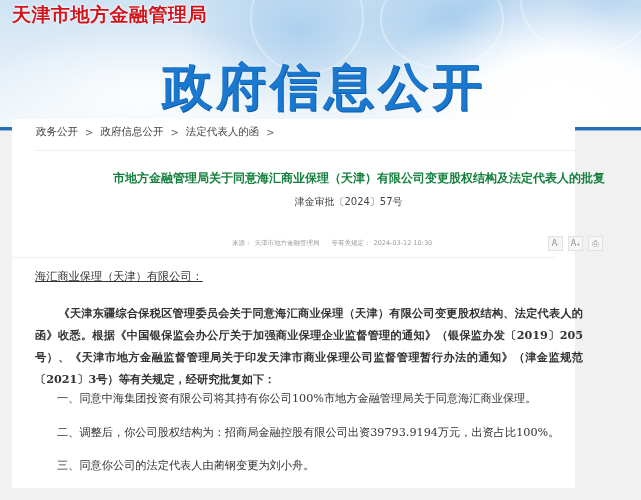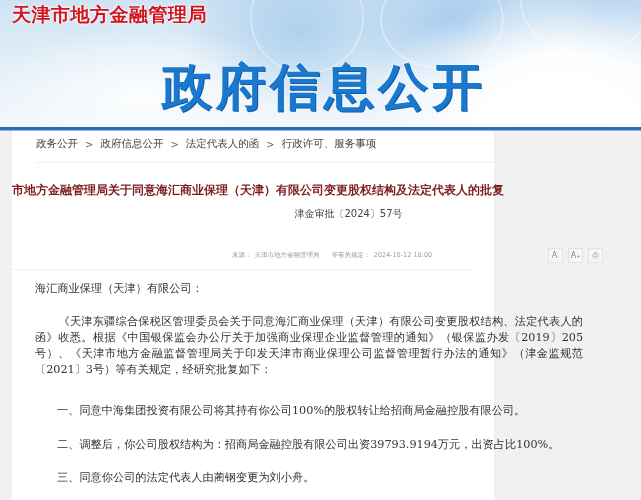--- a/index.html
+++ b/index.html
@@ -26,34 +26,34 @@
   }
   .banner-title {
     position: absolute; left: 162px; top: 54px;
     color: #1a78cf; font-weight: bold; font-size: 50px; letter-spacing: 4px;
     text-shadow: 1px 1px 0 #0f5ca8, 0 0 3px rgba(255,255,255,0.8);
   }
   .rule { position: absolute; left: 0; top: 127px; width: 641px; height: 3px; background: #2a6fb5; }
   .rule2 { position: absolute; left: 0; top: 130px; width: 641px; height: 1px; background: #8fb6de; }
 
   .panel {
-    position: absolute; left: 12px; top: 131px; width: 482px; height: 369px;
+    position: absolute; left: 12px; top: 119px; width: 563px; height: 369px;
     background: #ffffff;
   }
   .crumbs {
     position: absolute; left: 24px; top: 6px; font-size: 10.5px; color: #444;
     display: flex; align-items: center; white-space: nowrap;
   }
   .crumbs .sep { color: #666; margin: 0 7px; font-size: 10px; }
   .crumb-link { cursor: pointer; }
   .crumb-line { position: absolute; left: 24px; right: 0; top: 31px; height: 1px; background: #efefef; }
 
   .doc-title {
-    position: absolute; left: 0; width: 593px; top: 51px; text-align: left;
-    font-size: 12px; font-weight: bold; color: #7f1d1d;
+    position: absolute; left: 0; width: 593px; top: 51px; text-align: right;
+    font-size: 12px; font-weight: bold; color: #15803d;
   }
   .doc-number {
     position: absolute; left: 0; width: 593px; top: 76px; text-align: center;
     font-size: 10px; color: #444; padding-left: 40px;
   }
   .meta {
     position: absolute; left: 220px; top: 120px; font-size: 6.5px; color: #9a9a9a; white-space: nowrap;
   }
   .meta span { margin-right: 3px; }
   .tools { position: absolute; left: 536px; top: 117px; display: flex; gap: 5px; }
@@ -61,24 +61,24 @@
     width: 13px; height: 13px; border: 1px solid #e2e2e2; background: #f6f6f6;
     font-size: 8px; color: #888; display: flex; align-items: center; justify-content: center;
     cursor: pointer; font-family: "DejaVu Sans", sans-serif;
   }
   .meta-line { position: absolute; left: 0; right: 20px; top: 138px; height: 1px; background: #f0f0f0; }
 
   .body {
     position: absolute; left: 23px; top: 150px; width: 550px;
     font-family: "DejaVu Serif", "Liberation Serif", serif; color: #333; font-size: 11.2px;
   }
-  .salutation { position: absolute; left: 0; top: 0; white-space: nowrap; }
+  .salutation { position: absolute; left: 0; top: 0; white-space: nowrap; text-decoration: underline; }
   .para {
-    position: absolute; left: 0; top: 33px; width: 548px; line-height: 16px;
-    text-indent: 2.1em; text-align: justify;
+    position: absolute; left: 0; top: 33px; width: 548px; line-height: 22px;
+    text-indent: 2.1em; text-align: justify; font-weight: bold;
   }
   .item { position: absolute; left: 22px; white-space: nowrap; }
 </style>
 </head>
 <body>
 
 <div class="banner">
   <div class="rose" style="left:250px;top:-40px;width:110px;height:110px;"></div>
   <div class="rose" style="left:380px;top:-30px;width:120px;height:95px;"></div>
   <div class="rose" style="left:520px;top:-50px;width:130px;height:100px;"></div>
@@ -89,46 +89,45 @@
 <div class="rule2"></div>
 
 <div class="panel">
   <div class="crumbs">
     <span class="crumb-link">政务公开</span>
     <span class="sep">&gt;</span>
     <span class="crumb-link">政府信息公开</span>
     <span class="sep">&gt;</span>
     <span class="crumb-link">法定代表人的函</span>
     <span class="sep">&gt;</span>
-    <span class="crumb-link">行政许可、服务事项</span>
   </div>
   <div class="crumb-line"></div>
 
   <div class="doc-title">市地方金融管理局关于同意海汇商业保理（天津）有限公司变更股权结构及法定代表人的批复</div>
   <div class="doc-number">津金审批〔2024〕57号</div>
 
   <div class="meta">
     <span>来源：</span><span style="margin-right:10px;">天津市地方金融管理局</span>
-    <span>等有关规定：</span><span>2024-10-12 10:00</span>
+    <span>等有关规定：</span><span>2024-03-12 10:30</span>
   </div>
   <div class="tools">
     <div class="tool">
       <span>A</span>
         <sup style="font-size:5px;">-</sup>
     </div>
     <div class="tool">
       <span>A</span>
         <sup style="font-size:5px;">+</sup>
     </div>
     <div class="tool">
       <span>⎙</span>
     </div>
   </div>
   <div class="meta-line"></div>
 
   <div class="body">
     <div class="salutation">海汇商业保理（天津）有限公司：</div>
     <div class="para">《天津东疆综合保税区管理委员会关于同意海汇商业保理（天津）有限公司变更股权结构、法定代表人的函》收悉。根据《中国银保监会办公厅关于加强商业保理企业监督管理的通知》（银保监办发〔2019〕205号）、《天津市地方金融监督管理局关于印发天津市商业保理公司监督管理暂行办法的通知》（津金监规范〔2021〕3号）等有关规定，经研究批复如下：</div>
-    <div class="item" style="top:122px;">一、同意中海集团投资有限公司将其持有你公司100%的股权转让给招商局金融控股有限公司。</div>
+    <div class="item" style="top:122px;">一、同意中海集团投资有限公司将其持有你公司100%市地方金融管理局关于同意海汇商业保理。</div>
     <div class="item" style="top:156px;">二、调整后，你公司股权结构为：招商局金融控股有限公司出资39793.9194万元，出资占比100%。</div>
     <div class="item" style="top:189px;">三、同意你公司的法定代表人由蔺钢变更为刘小舟。</div>
   </div>
 </div>
 
 </body></html>

